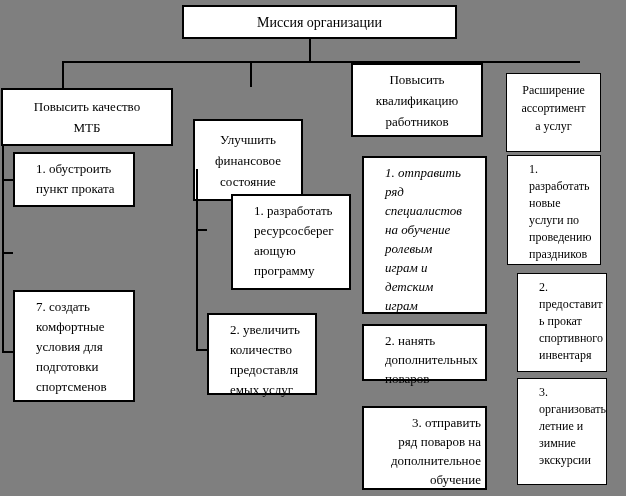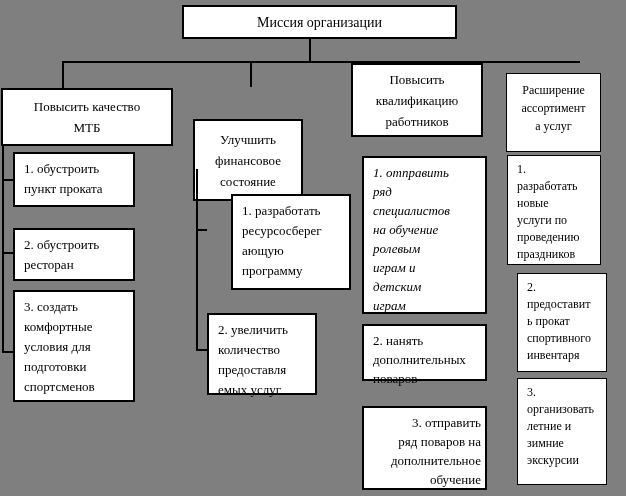--- a/index.html
+++ b/index.html
@@ -13,21 +13,21 @@
   }
   .box {
     position: absolute;
     background: #FFFFFF;
     border: 2px solid #000000;
     color: #000000;
     font-size: 13px;
     line-height: 20px;
     white-space: pre-line;
     box-sizing: border-box;
-    padding: 5px 4px 4px 9px;
+    padding: 5px 4px 4px 21px;
     text-align: left;
   }
   .hdr {
     display: flex;
     align-items: center;
     justify-content: center;
     text-align: center;
     padding: 10px;
     line-height: 21px;
   }
@@ -53,23 +53,21 @@
   <div class="line" style="left:250px; top:63px; width:2px; height:24px;"></div>
 
   <div class="box hdr" style="left:1px; top:88px; width:172px; height:58px;">Повысить качество
 МТБ</div>
   <div class="line" style="left:2px; top:146px; width:2px; height:207px;"></div>
   <div class="line" style="left:4px; top:179px; width:9px; height:2px;"></div>
   <div class="line" style="left:4px; top:252px; width:9px; height:2px;"></div>
   <div class="line" style="left:4px; top:351px; width:9px; height:2px;"></div>
   <div class="box" style="left:13px; top:152px; width:122px; height:55px;">1. обустроить
 пункт проката</div>
-  <div class="box" style="left:13px; top:228px; width:122px; height:53px;">2. обустроить
-ресторан</div>
-  <div class="box" style="left:13px; top:290px; width:122px; height:112px;">3. создать
+  <div class="box" style="left:13px; top:290px; width:122px; height:112px;">7. создать
 комфортные
 условия для
 подготовки
 спортсменов</div>
 
   <div class="box hdr" style="left:193px; top:87px; width:110px; height:82px;margin-top:32px;">Улучшить
 финансовое
 состояние</div>
   <div class="line" style="left:196px; top:169px; width:2px; height:182px;"></div>
   <div class="line" style="left:198px; top:229px; width:9px; height:2px;"></div>

